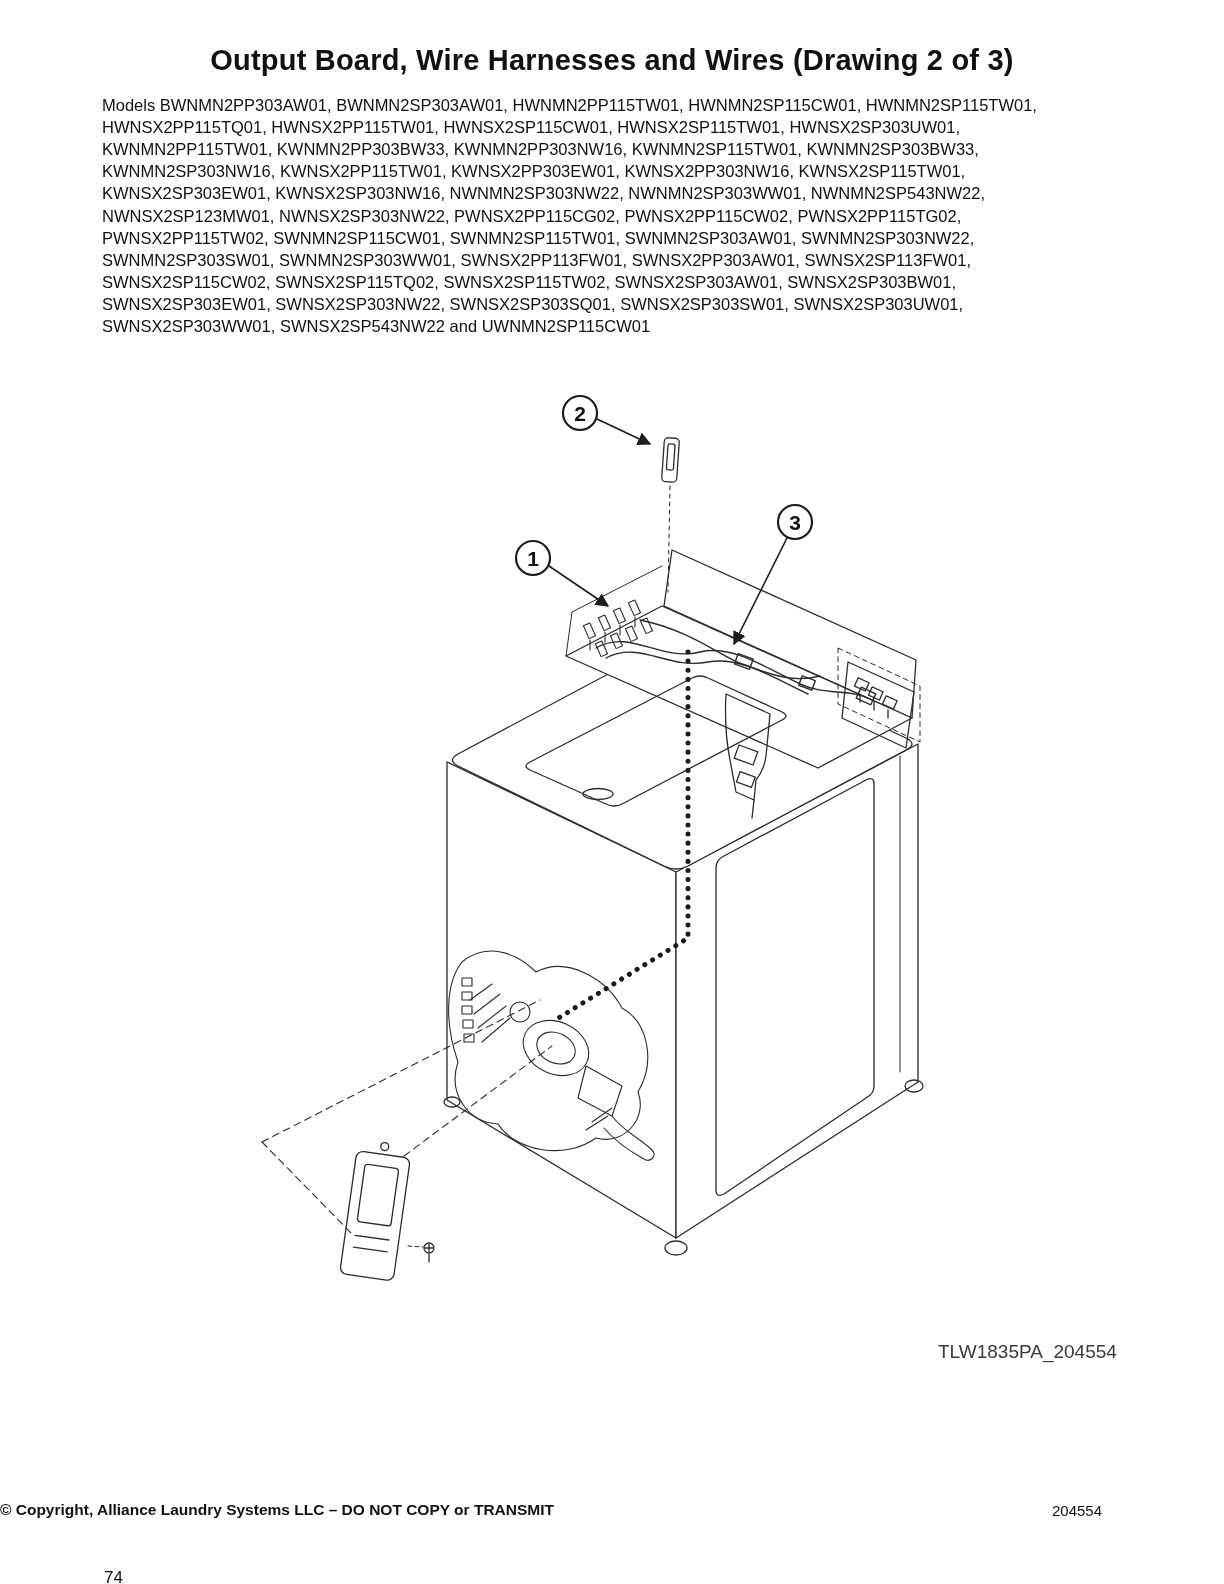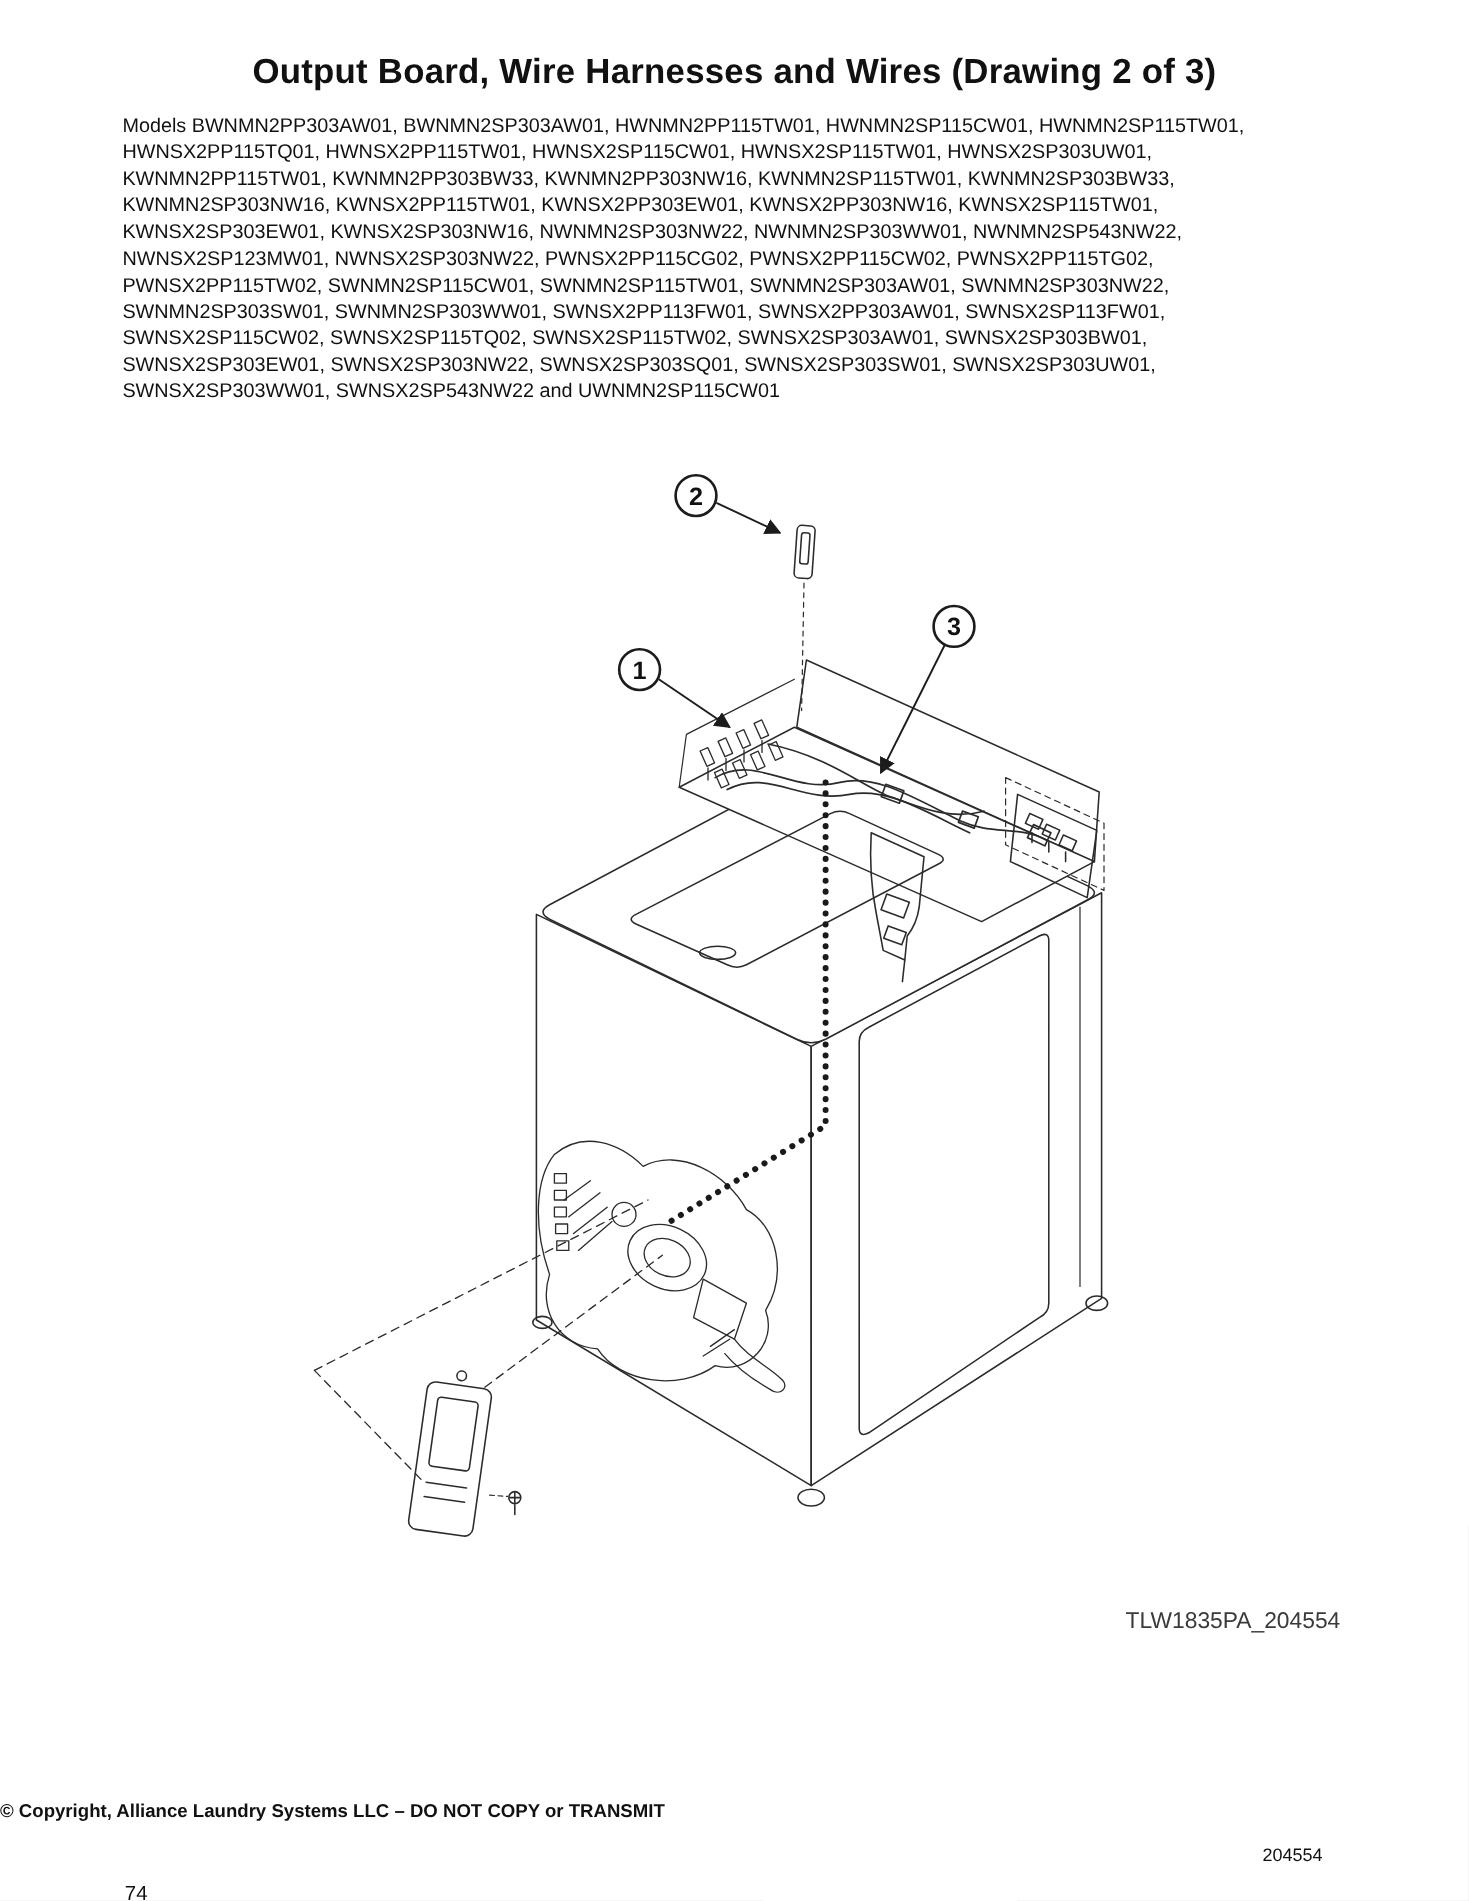--- a/index.html
+++ b/index.html
@@ -15,21 +15,21 @@
   .models {
     position:absolute; top:94px; left:50%; transform:translateX(-50%);
     width:1020px; text-align:left; font-size:16.5px; line-height:1.34;
   }
   .figure-code {
     position:absolute; left:938px; top:1341px; font-size:19px; color:#3a3a3a;
   }
   .footer-page   { position:absolute; left:104px;  top:1568px; font-size:17px; }
   .footer-copy   { position:absolute; left:0; width:100%; top:1501px; 
                    font-weight:bold; font-size:15.5px; }
-  .footer-doc    { position:absolute; left:1052px; top:1502px; font-size:15px;margin-top:36px; }
+  .footer-doc    { position:absolute; left:1052px; top:1502px; font-size:15px; }
   svg.diagram    { position:absolute; left:0; top:0; }
   svg text.callout-num {
     font-family:"Liberation Sans", sans-serif; font-size:21px; font-weight:bold;
   }
 </style>
 </head>
 <body>
 
 <div class="page">
 

